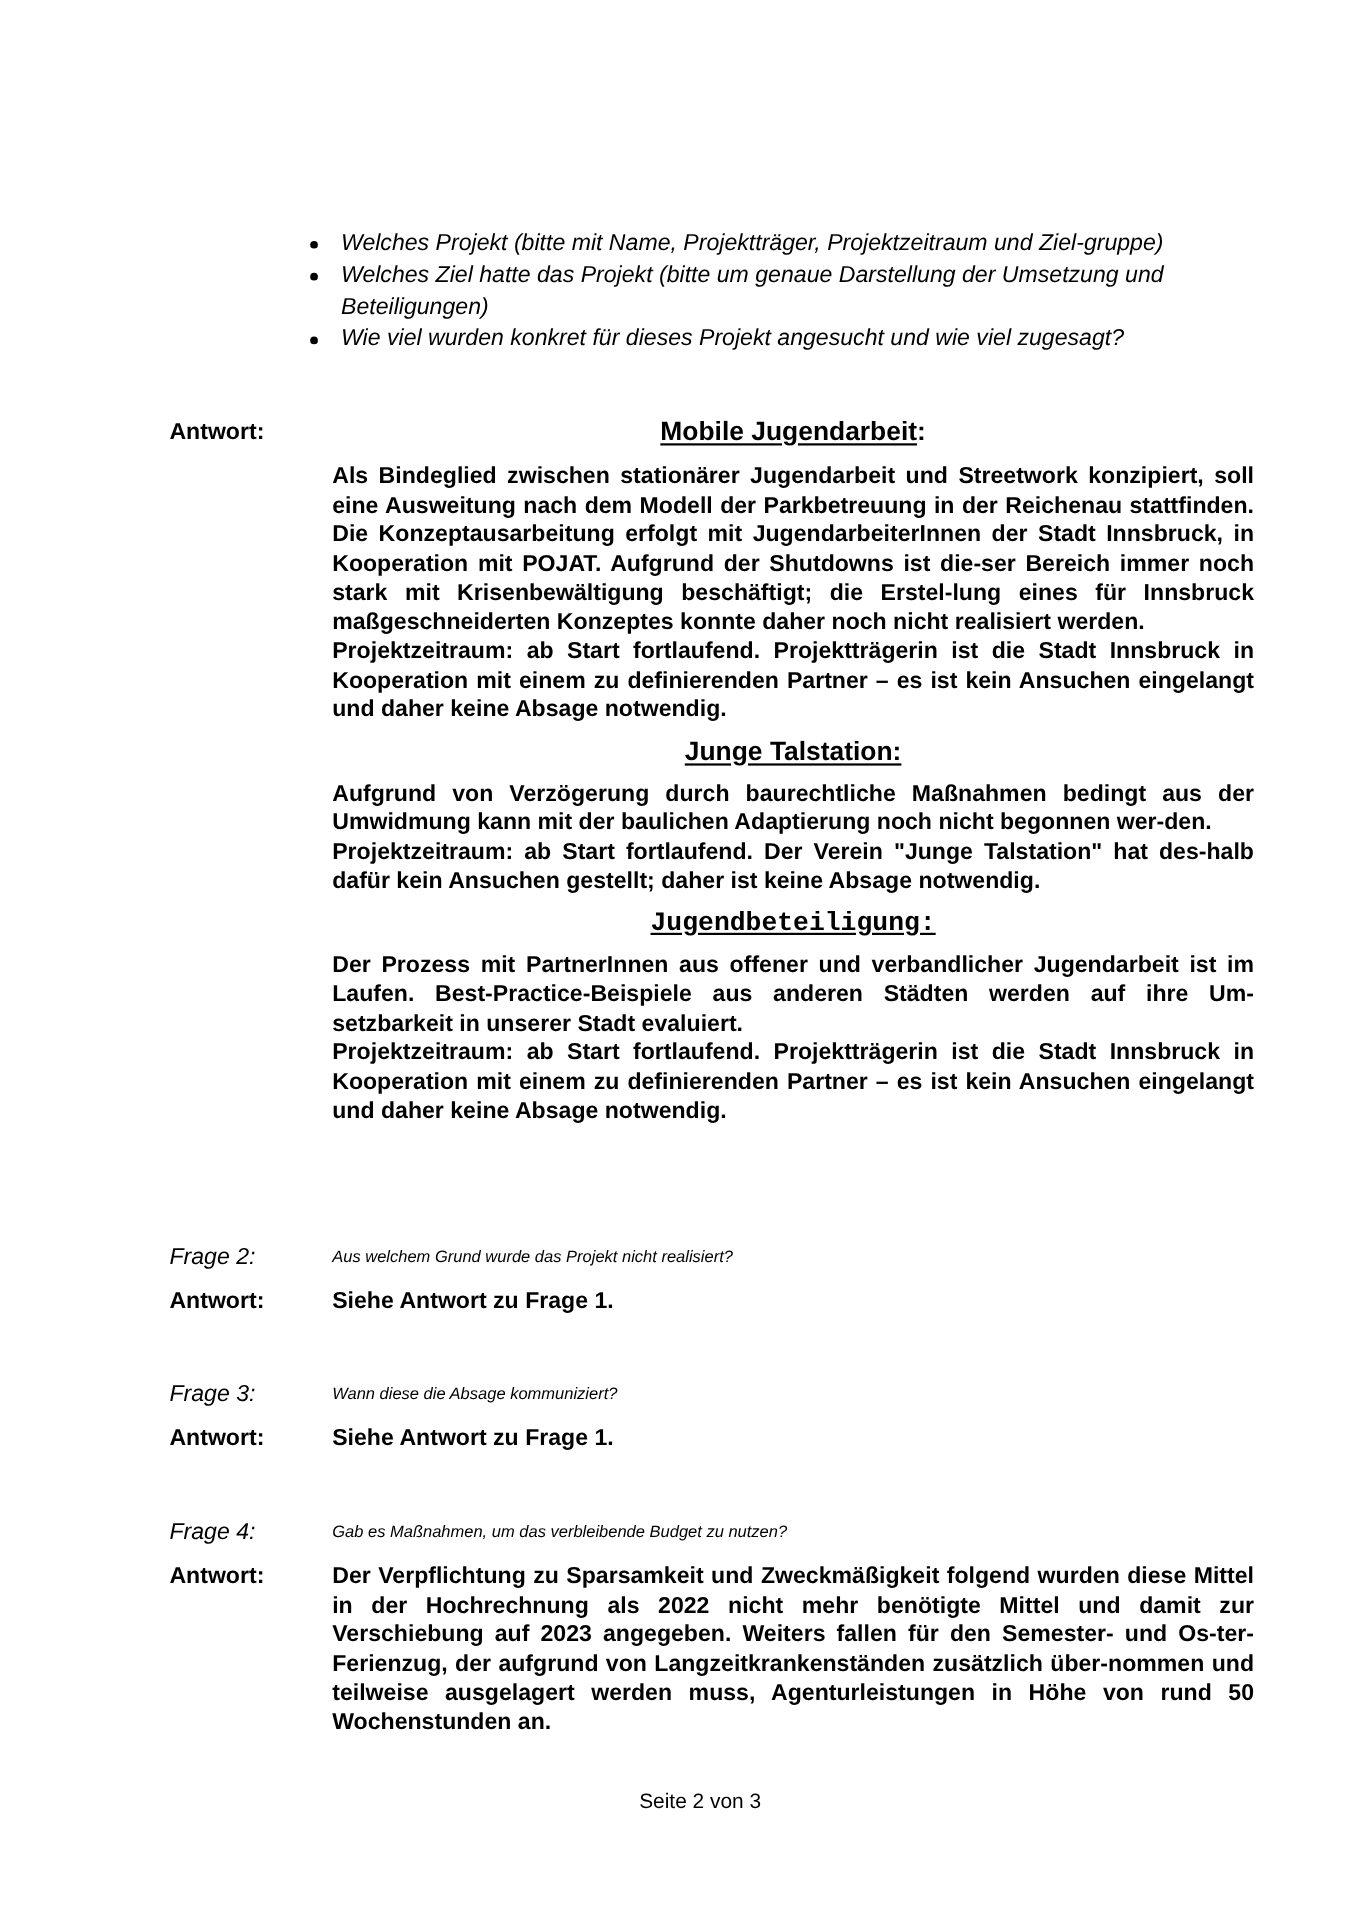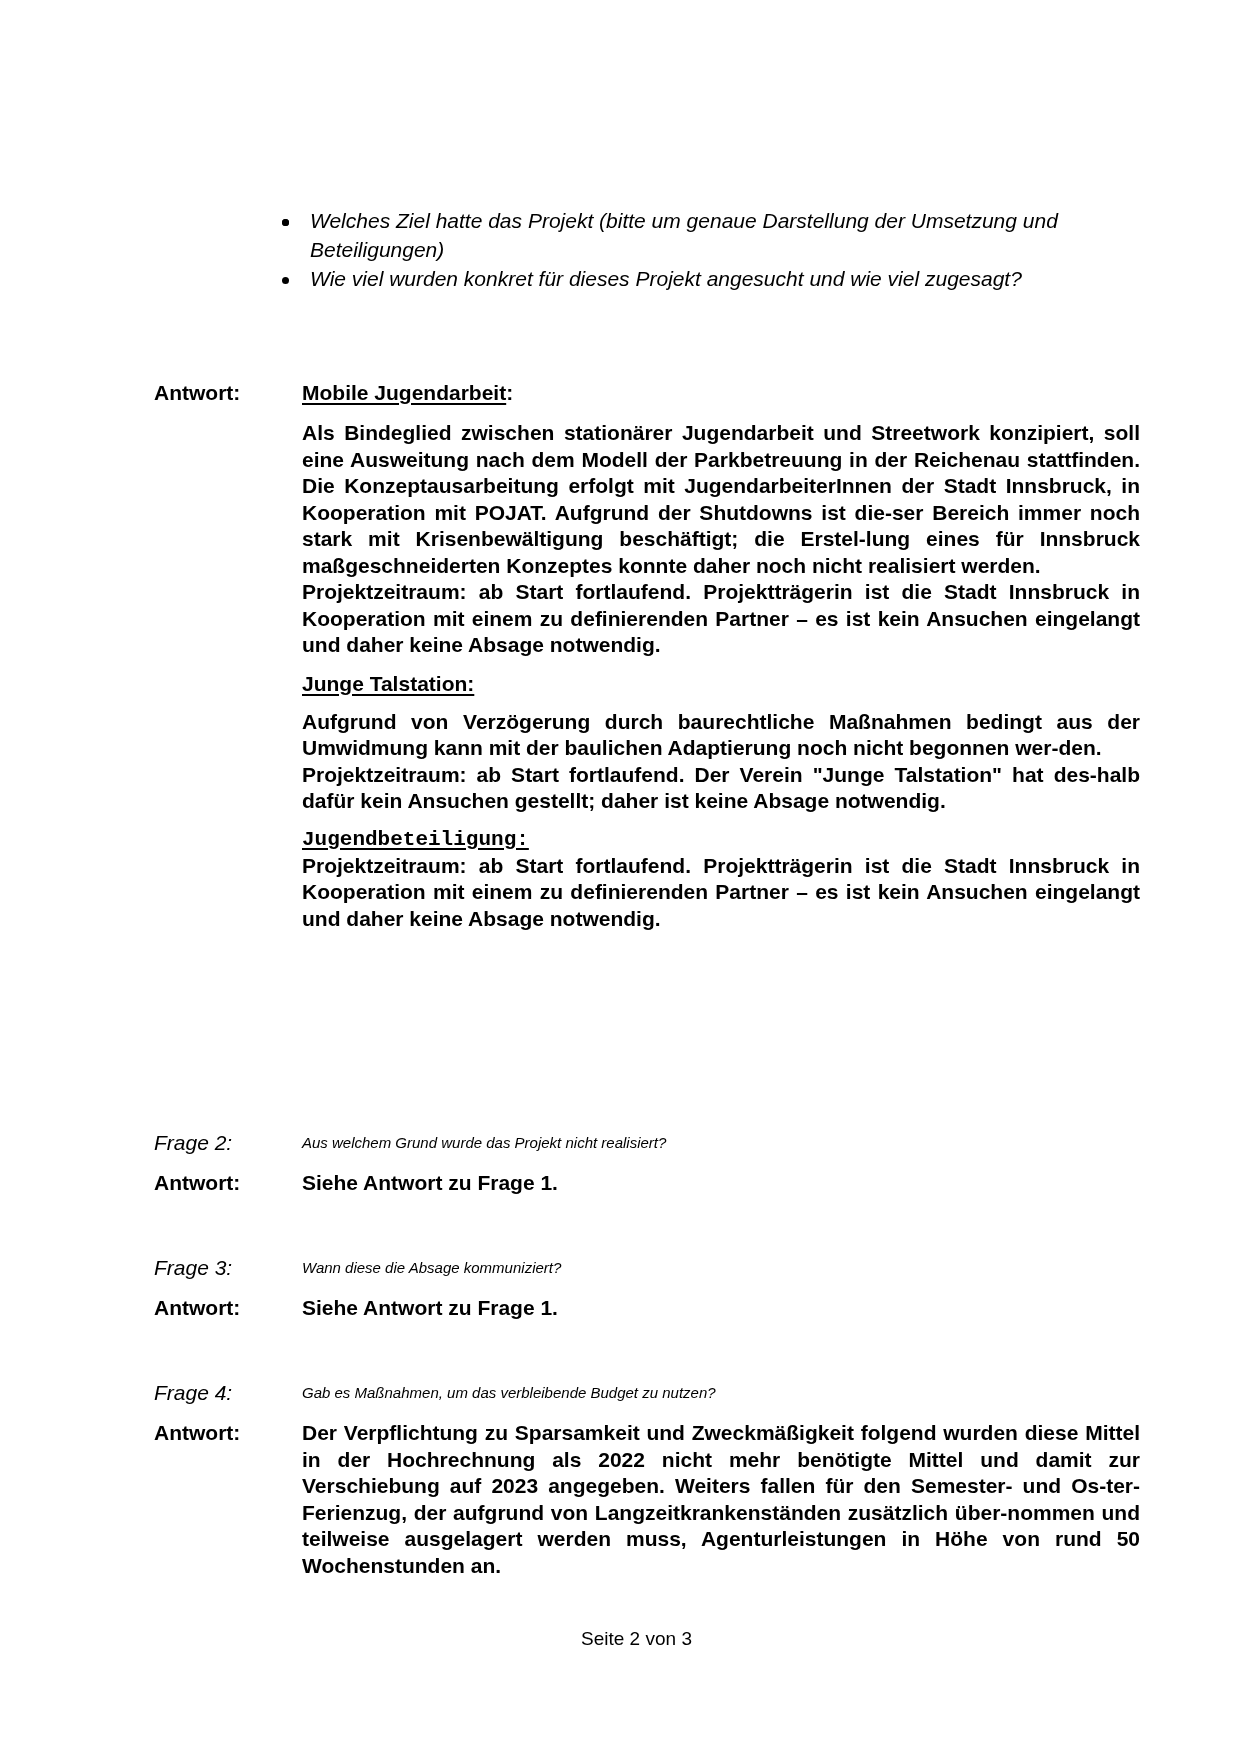--- a/index.html
+++ b/index.html
@@ -10,50 +10,51 @@
     
     .bullets { position: absolute; left: 310px; top: 206px; width: 820px; margin: 0; padding: 0; list-style: none; }
     .bullets li { position: relative; font-style: italic; font-size: 21px; line-height: 29px; margin: 0 0 0 0; }
     .bullets li .dot { position: absolute; left: -28px; top: 13px; width: 7px; height: 7px; border-radius: 50%; background: #000; }
 
     .row { position: absolute; left: 154px; width: 986px; }
     .label { position: absolute; left: 0; top: 0; font-size: 21px; line-height: 26px; }
     .label.bold { font-weight: bold; }
     .label.ital { font-style: italic; }
     .content { position: absolute; left: 148px; width: 838px; }
-    .heading { font-weight: bold; font-size: 21px; line-height: 26px; text-decoration: underline; text-underline-offset: 3px; }
+    .heading { font-weight: bold; font-size: 24px; line-height: 26px; text-decoration: underline; text-underline-offset: 3px; text-align: center; }
     .para { font-weight: bold; font-size: 21px; line-height: 26.5px; text-align: justify; margin: 0; }
     .q { font-style: italic; font-size: 15px; line-height: 26px; }
     .a { font-weight: bold; font-size: 21px; line-height: 26px; }
 
     .footer { position: absolute; left: 0; width: 1241px; top: 1628px; text-align: center; font-size: 19px; padding-left: 16px; }
   </style>
 </head>
 <body>
 
 <div class="page">
 
   <ul class="bullets">
-    <li><span class="dot"></span></li>
+    <li><span class="dot"></span><span>Welches Projekt (bitte mit Name, Projektträger, Projektzeitraum und Ziel-gruppe)</span></li>
     <li><span class="dot"></span><span>Welches Ziel hatte das Projekt (bitte um genaue Darstellung der Umsetzung und Beteiligungen)</span></li>
     <li><span class="dot"></span><span>Wie viel wurden konkret für dieses Projekt angesucht und wie viel zugesagt?</span></li>
   </ul>
 
   <div class="row" style="top:380px;">
     <div class="label bold">Antwort:</div>
     <div class="content" style="top:0;">
       <div class="heading"><span>Mobile Jugendarbeit</span><span style="display:inline-block;text-decoration:none;">:</span></div>
       <p class="para" style="margin-top:14px;">Als Bindeglied zwischen stationärer Jugendarbeit und Streetwork konzipiert, soll eine Ausweitung nach dem Modell der Parkbetreuung in der Reichenau stattfinden. Die Konzeptausarbeitung erfolgt mit JugendarbeiterInnen der Stadt Innsbruck, in Kooperation mit POJAT. Aufgrund der Shutdowns ist die-ser Bereich immer noch stark mit Krisenbewältigung beschäftigt; die Erstel-lung eines für Innsbruck maßgeschneiderten Konzeptes konnte daher noch nicht realisiert werden.</p>
       <p class="para">Projektzeitraum: ab Start fortlaufend. Projektträgerin ist die Stadt Innsbruck in Kooperation mit einem zu definierenden Partner – es ist kein Ansuchen eingelangt und daher keine Absage notwendig.</p>
 
       <div class="heading" style="margin-top:12px;">Junge Talstation:</div>
       <p class="para" style="margin-top:12px;">Aufgrund von Verzögerung durch baurechtliche Maßnahmen bedingt aus der Umwidmung kann mit der baulichen Adaptierung noch nicht begonnen wer-den.</p>
       <p class="para">Projektzeitraum: ab Start fortlaufend. Der Verein "Junge Talstation" hat des-halb dafür kein Ansuchen gestellt; daher ist keine Absage notwendig.</p>
 
       <div class="heading" style="margin-top:12px;font-family:Liberation Mono, monospace;">Jugendbeteiligung:</div>
+      <p class="para" style="margin-top:12px;">Der Prozess mit PartnerInnen aus offener und verbandlicher Jugendarbeit ist im Laufen. Best-Practice-Beispiele aus anderen Städten werden auf ihre Um-setzbarkeit in unserer Stadt evaluiert.</p>
       <p class="para">Projektzeitraum: ab Start fortlaufend. Projektträgerin ist die Stadt Innsbruck in Kooperation mit einem zu definierenden Partner – es ist kein Ansuchen eingelangt und daher keine Absage notwendig.</p>
     </div>
   </div>
 
   <div class="row" style="top:1130px;">
     <div class="label ital">Frage 2:</div>
     <div class="content q" style="top:0;">Aus welchem Grund wurde das Projekt nicht realisiert?</div>
   </div>
   <div class="row" style="top:1170px;">
     <div class="label bold">Antwort:</div>

